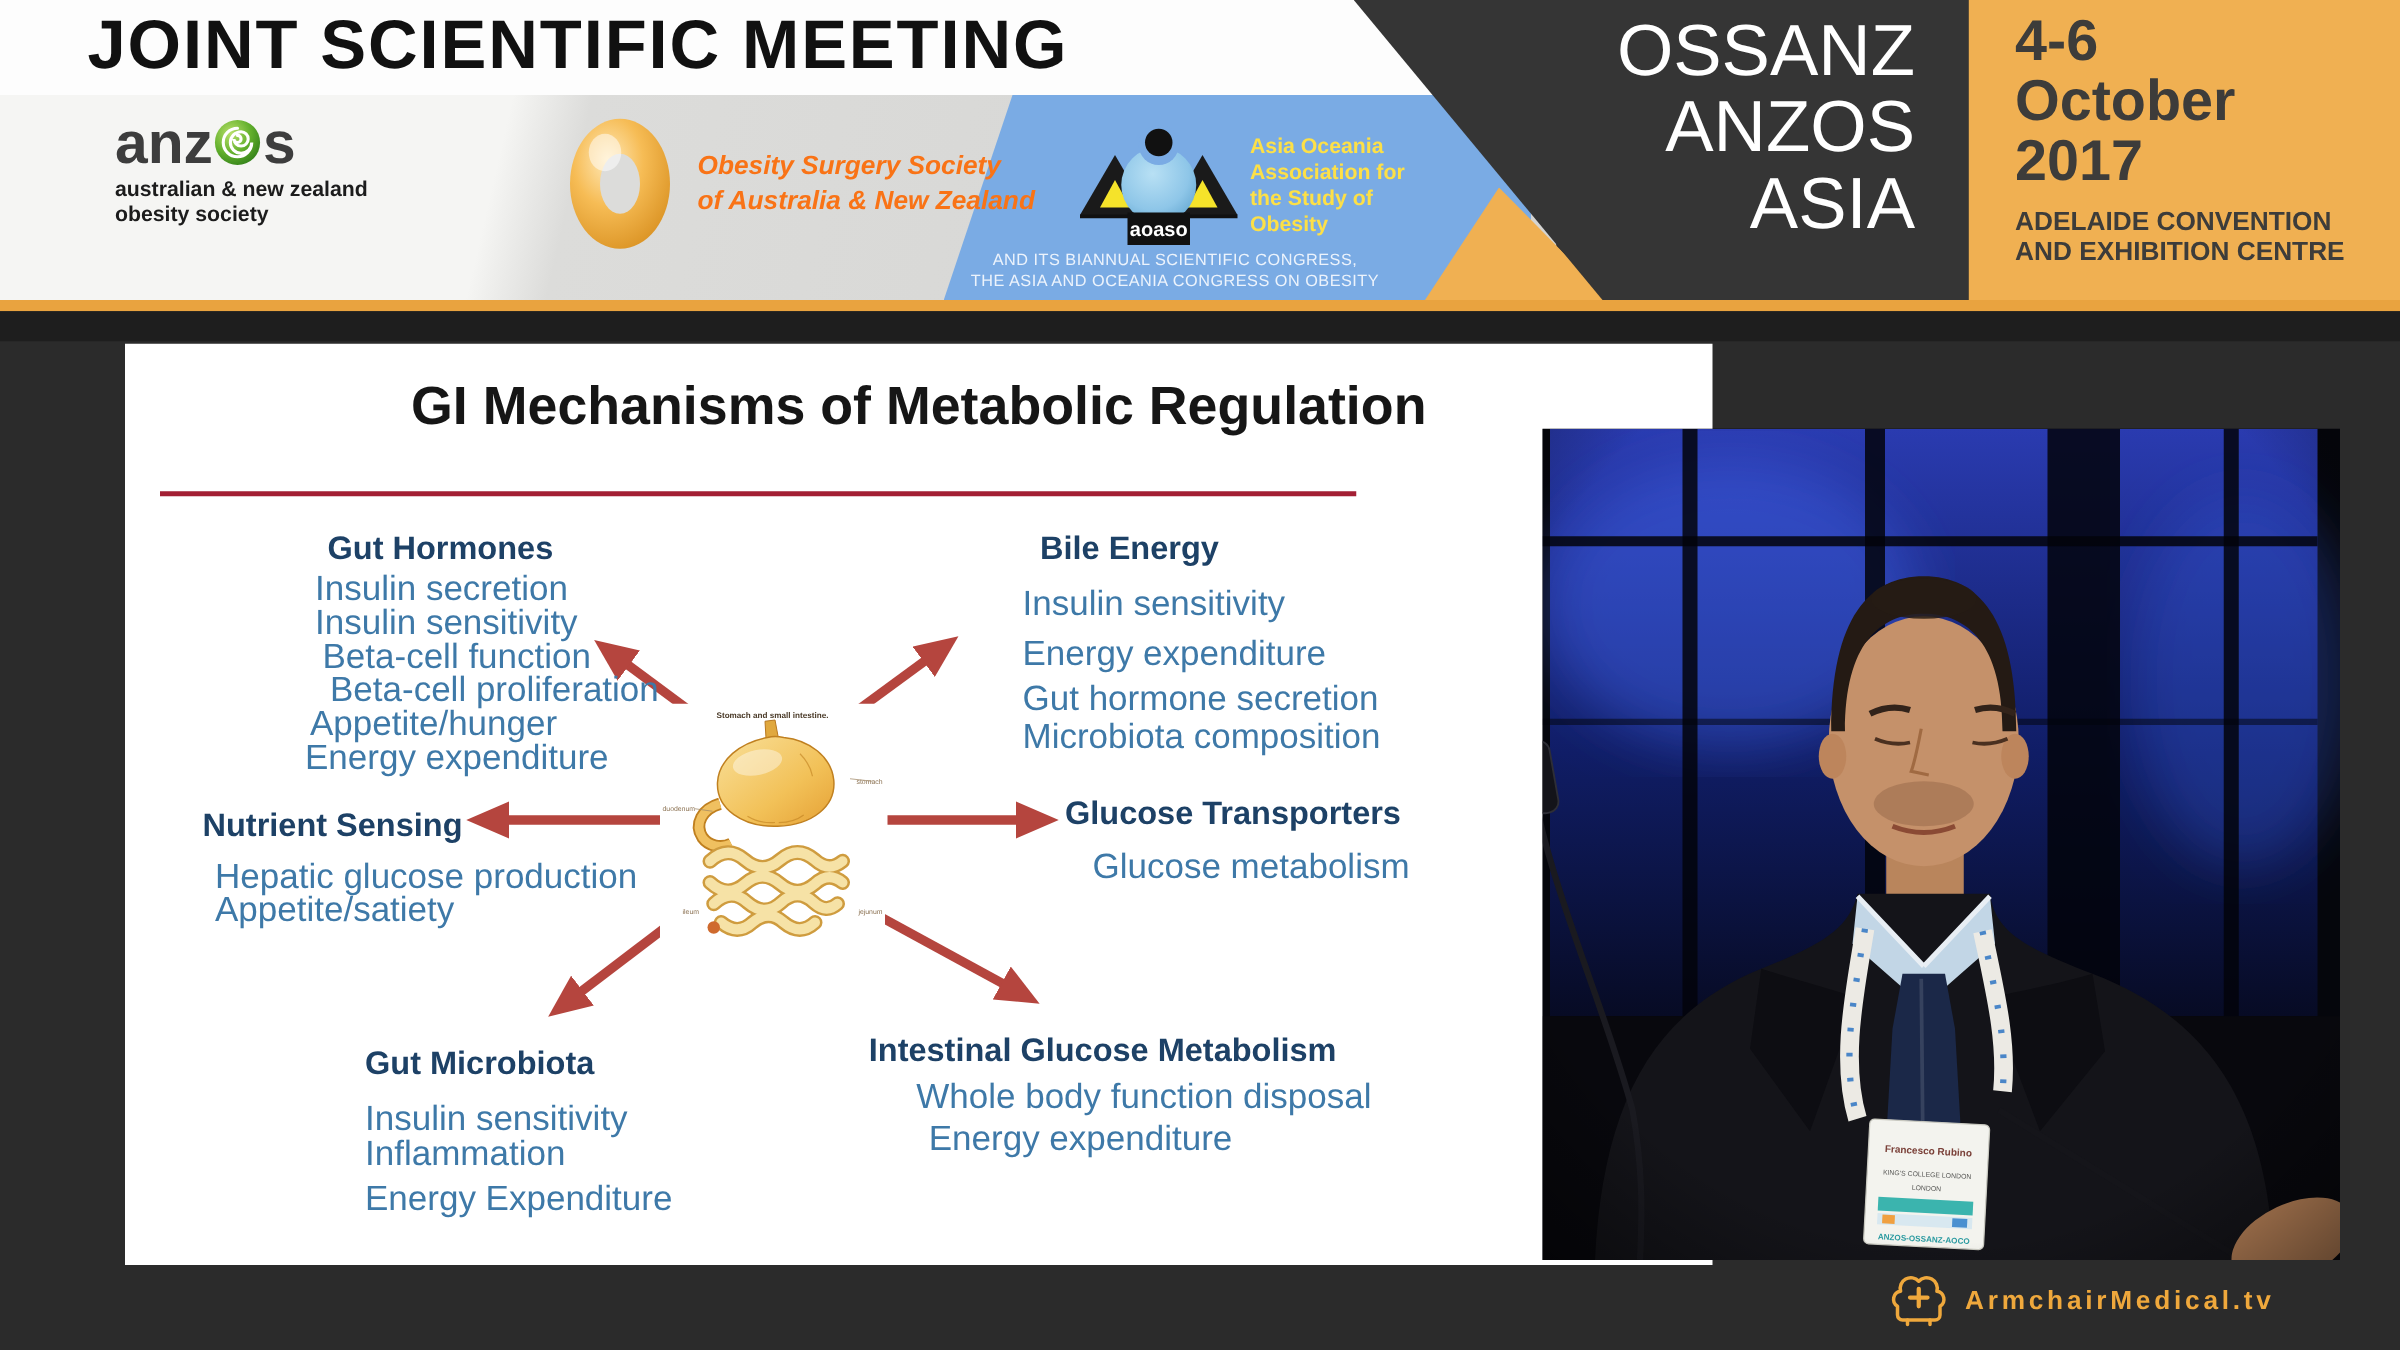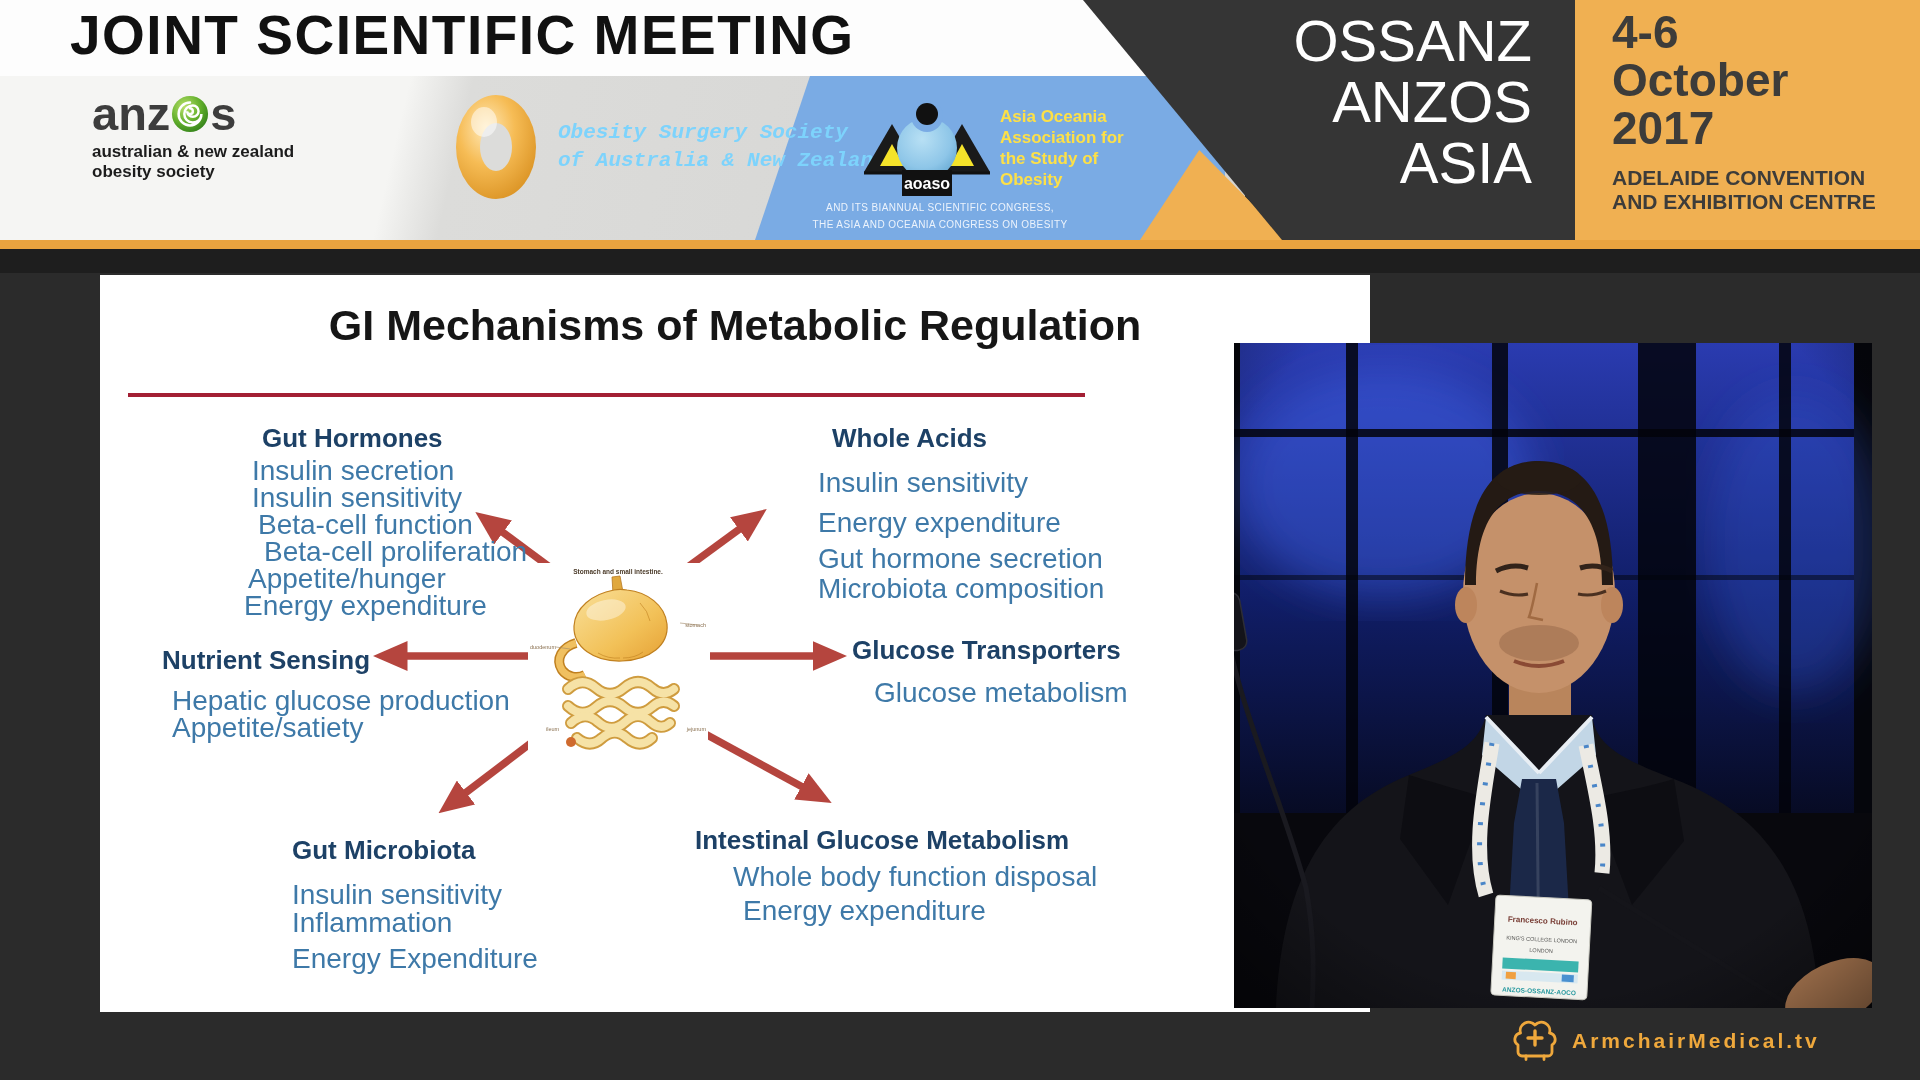--- a/index.html
+++ b/index.html
@@ -22,26 +22,26 @@
   .hstrip{left:0;top:240px;width:1920px;height:9px;background:#e9a33f;}
   .hband{left:0;top:249px;width:1920px;height:24px;background:#1e1e1e;}
 
   .htitle{left:70px;top:3px;font-size:55px;font-weight:700;letter-spacing:1.5px;color:#111;}
 
   .anzos{left:92px;top:92px;}
   .anzos-word{display:flex;align-items:center;font-size:47px;font-weight:800;color:#3d3d3d;line-height:44px;}
   .anzos-tag{font-size:17px;font-weight:700;color:#1c1c1c;line-height:20px;margin-top:6px;}
 
   .oss{left:448px;top:88px;display:flex;align-items:center;gap:14px;}
-  .oss-text{font-family:Liberation Mono, monospace;font-weight:700;font-style:italic;
-            font-size:21px;color:#7dd3fc;line-height:28px;}
+  .oss-text{font-family:Liberation Sans, sans-serif;font-weight:700;font-style:italic;
+            font-size:21px;color:#f97316;line-height:28px;}
 
   .aoaso{left:862px;top:86px;}
   .aoaso-text{left:1000px;top:106px;font-size:17px;font-weight:700;color:#fde047;line-height:21px;}
-  .congress{left:700px;top:199px;width:480px;text-align:center;font-size:10px;font-weight:500;
+  .congress{left:700px;top:199px;width:480px;text-align:center;font-size:13px;font-weight:500;
             color:#ecf3fc;line-height:17px;letter-spacing:.4px;}
 
   .societies{left:1190px;top:10px;width:342px;text-align:right;color:#fff;
              font-size:58px;font-weight:400;line-height:61px;}
   .dateblk{left:1612px;top:8px;color:#3d3c3a;}
   .date-big{font-size:46px;font-weight:700;line-height:48px;}
   .venue{margin-top:14px;font-size:21px;font-weight:700;line-height:24px;}
 
   
   #slide{left:100px;top:275px;width:1270px;height:737px;background:#ffffff;}
@@ -232,21 +232,21 @@
       <div class="sh ml10">Gut Hormones</div>
       <div class="it mt4">Insulin secretion</div>
       <div class="it">Insulin sensitivity</div>
       <div class="it" style="margin-left:6px">Beta-cell function</div>
       <div class="it" style="margin-left:12px">Beta-cell proliferation</div>
       <div class="it" style="margin-left:-4px">Appetite/hunger</div>
       <div class="it" style="margin-left:-8px">Energy expenditure</div>
     </div>
 
     <div class="sec" style="left:718px;top:148px">
-      <div class="sh ml14">Whole Acids</div>
+      <div class="sh ml14">Bile Energy</div>
       <div class="it lh28 mt16">Insulin sensitivity</div>
       <div class="it lh28 mt12">Energy expenditure</div>
       <div class="it lh28 mt8">Gut hormone secretion</div>
       <div class="it lh28 mt2">Microbiota composition</div>
     </div>
 
     <div class="sec" style="left:62px;top:370px">
       <div class="sh">Nutrient Sensing</div>
       <div class="it mt12 ml10">Hepatic glucose production</div>
       <div class="it ml10">Appetite/satiety</div>

